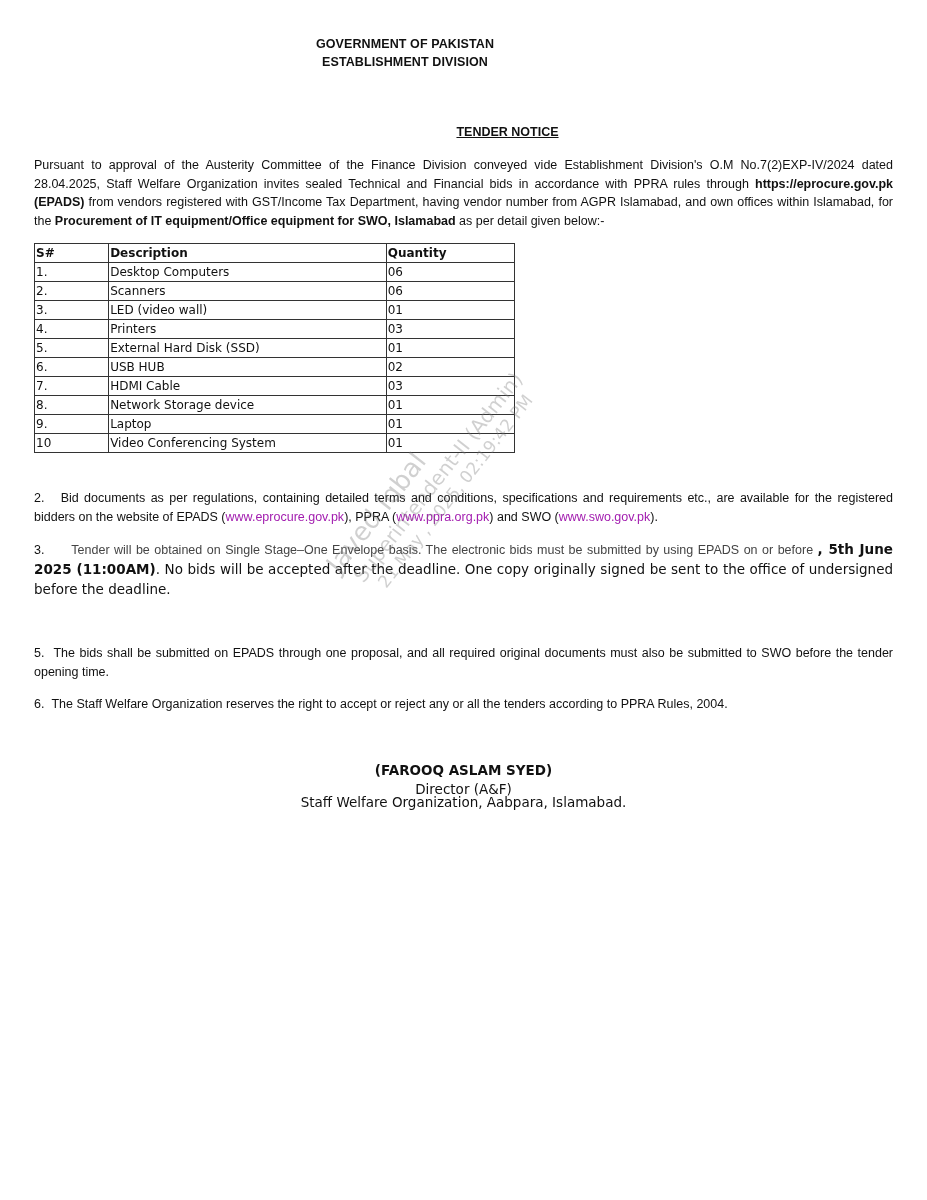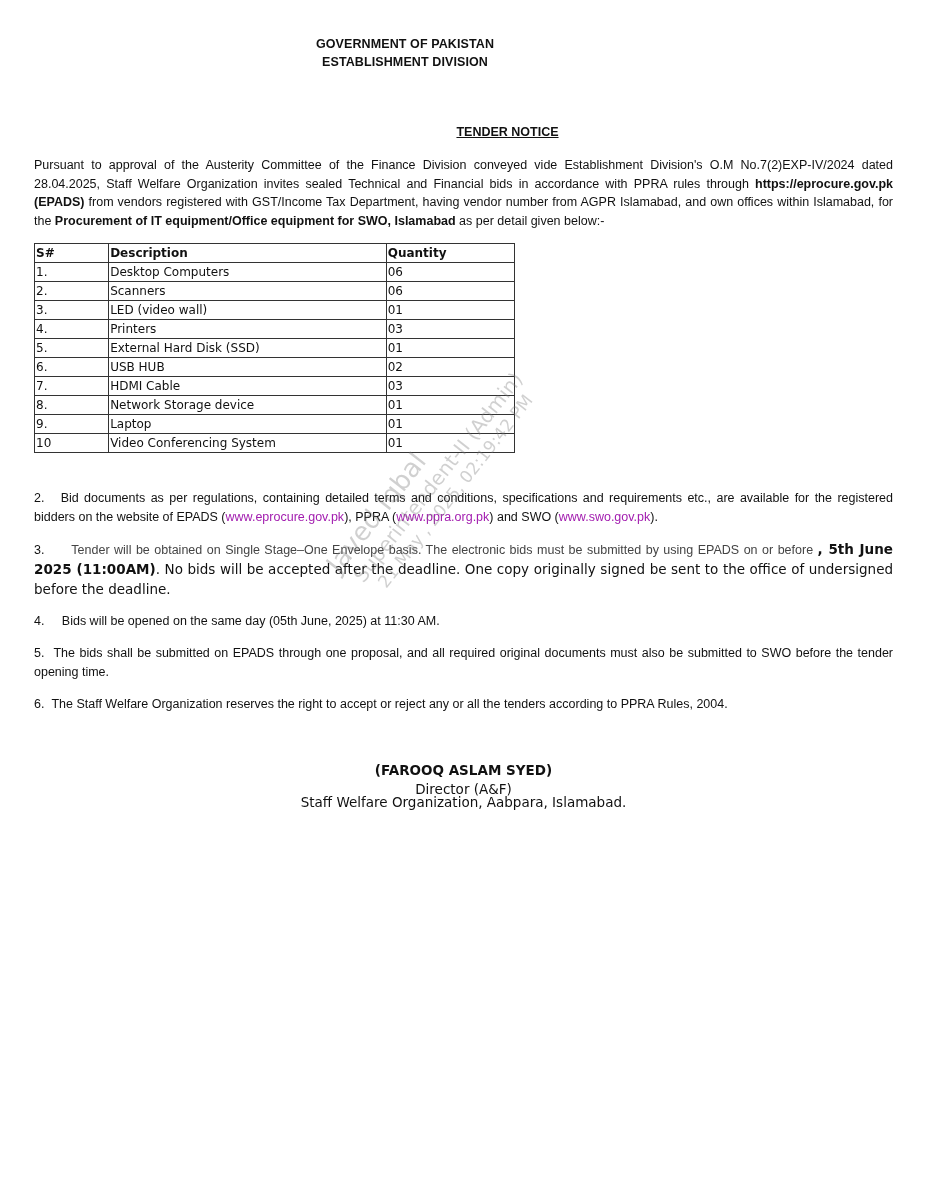--- a/index.html
+++ b/index.html
@@ -111,23 +111,20 @@
   </table>
 
   <div class="para" style="top:489px">
     <span>2.</span>&nbsp;&nbsp;&nbsp;<span>Bid documents as per regulations, containing detailed terms and conditions, specifications and requirements etc., are available for the registered bidders on the website of EPADS (</span><span class="link">www.eprocure.gov.pk</span><span>), PPRA (</span><span class="link">www.ppra.org.pk</span><span>) and SWO (</span><span class="link">www.swo.gov.pk</span><span>).</span>
   </div>
 
   <div class="para" style="top:540px; line-height:19px;">
     <span>3.</span>&nbsp;&nbsp;&nbsp;&nbsp;&nbsp;&nbsp;<span style="color:#444">Tender will be obtained on Single Stage–One Envelope basis. The electronic bids must be submitted by using EPADS on or before </span><b class="big">, 5th June 2025 (11:00AM)</b><span class="big">. No bids will be accepted after the deadline. One copy originally signed be sent to the office of undersigned before the deadline.</span>
   </div>
 
-  <div class="para" style="top:612px">
-    <span>4.</span>&nbsp;&nbsp;&nbsp;&nbsp;&nbsp;<span>Bids will be opened on the same day (05th June,  2025) at 11:30 AM.</span>
-  </div>
 
   <div class="para" style="top:644px">
     <span>5.</span>&nbsp;&nbsp;<span>The bids shall be submitted on EPADS through one proposal, and all required original documents must also be submitted to SWO before the tender opening time.</span>
   </div>
 
   <div class="para" style="top:695px">
     <span>6.</span>&nbsp;&nbsp;<span>The Staff Welfare Organization reserves the right to accept or reject any or all the tenders according to PPRA Rules, 2004.</span>
   </div>
 
   <div class="sig" style="top:761px; font-weight:bold;">(FAROOQ ASLAM SYED)</div>

